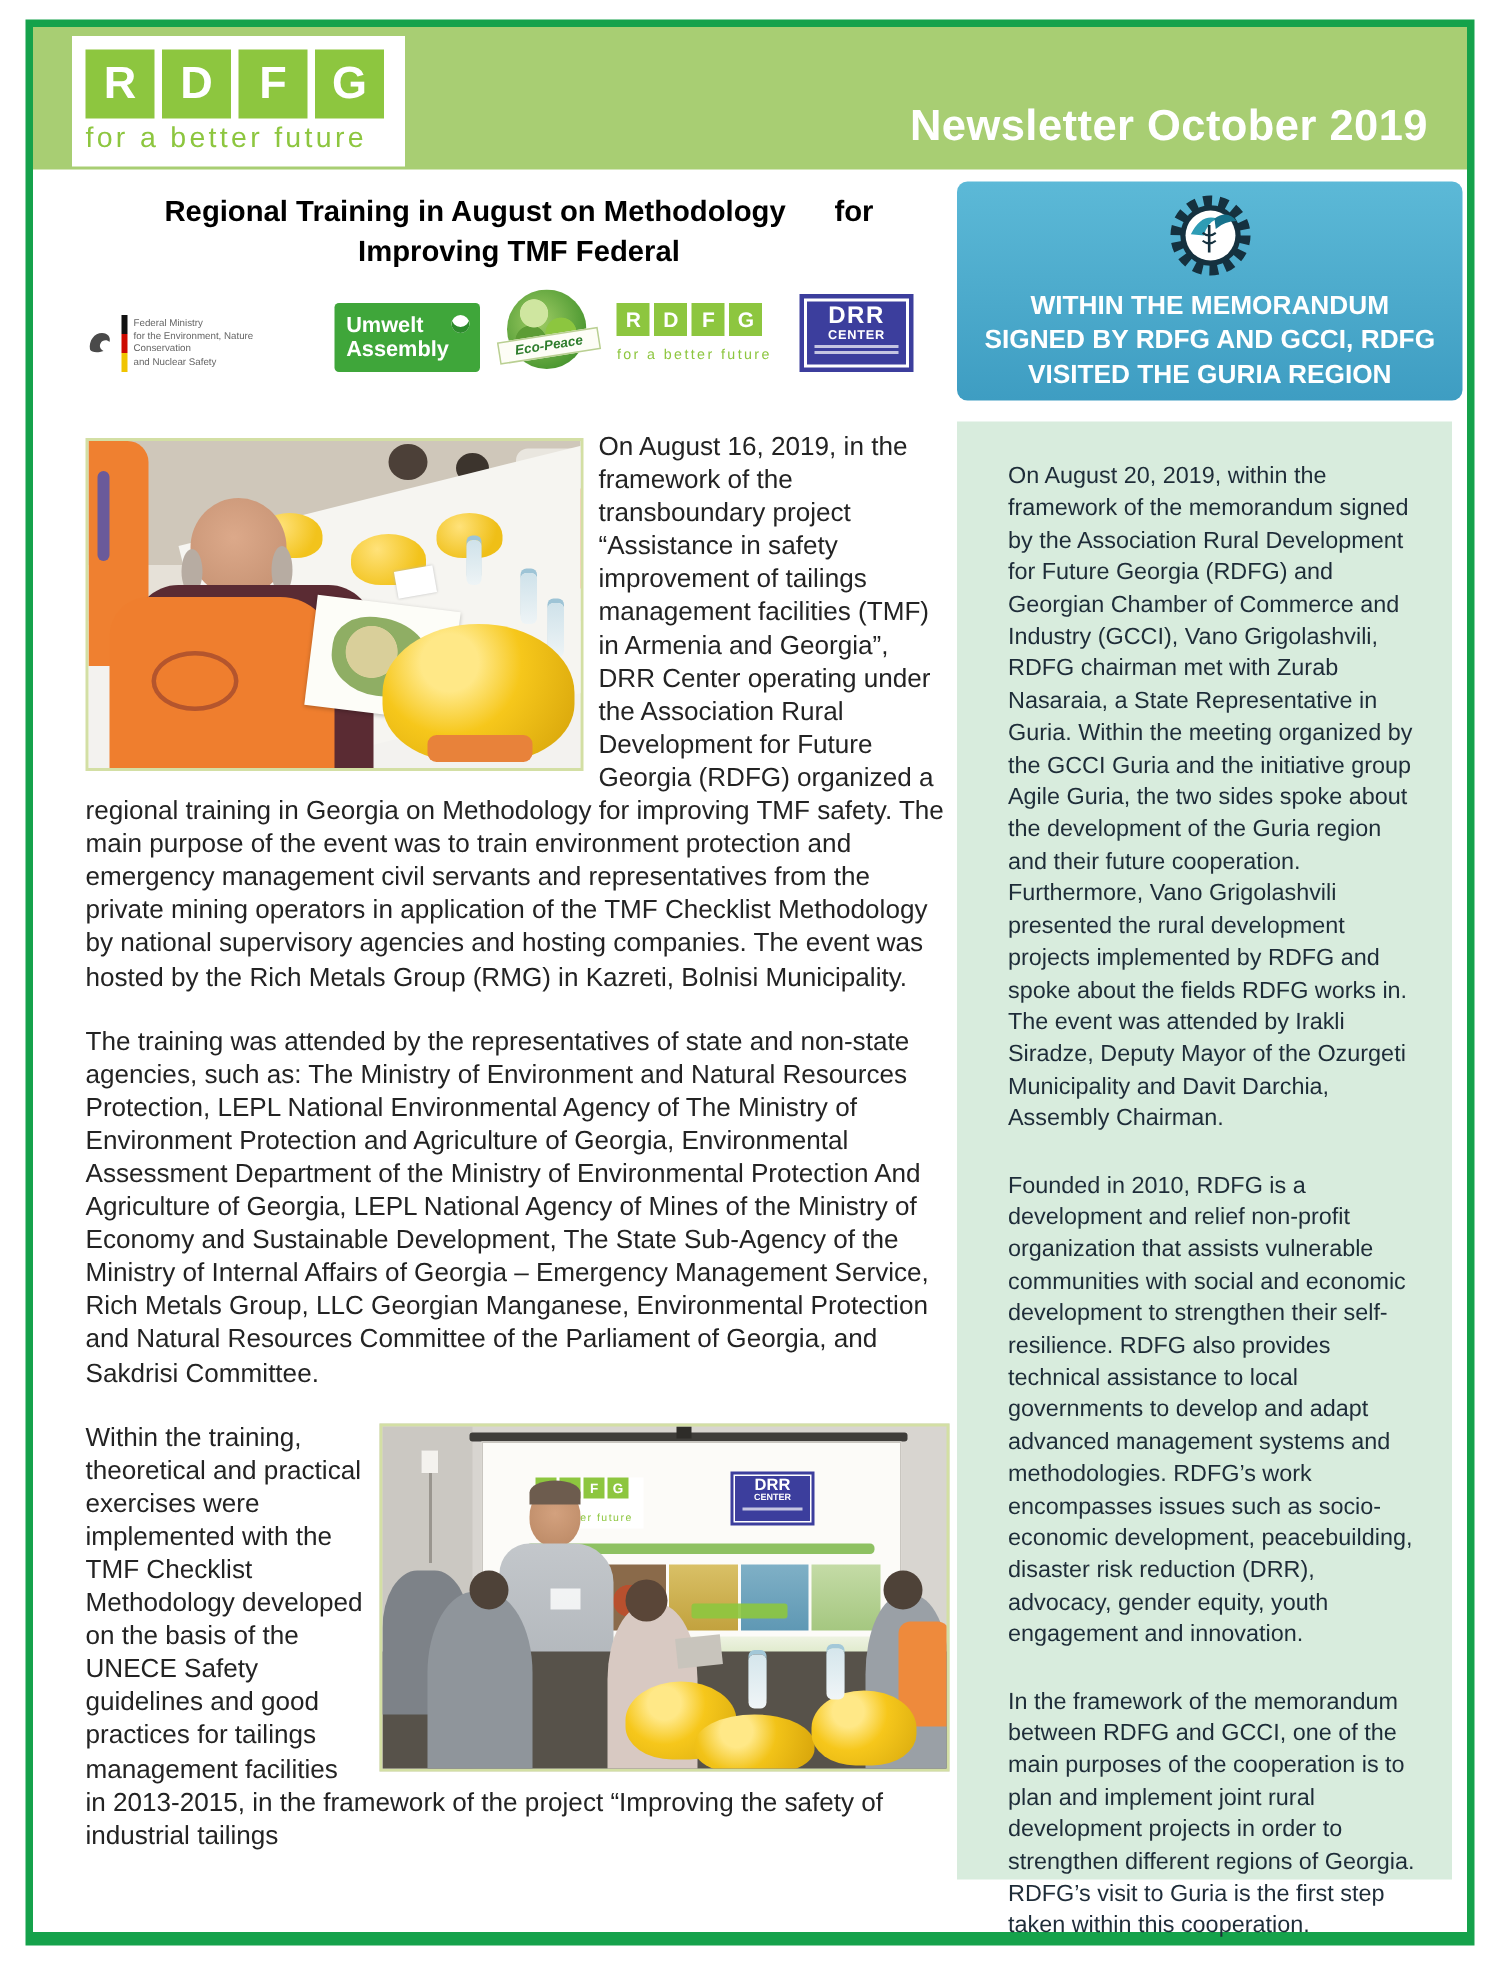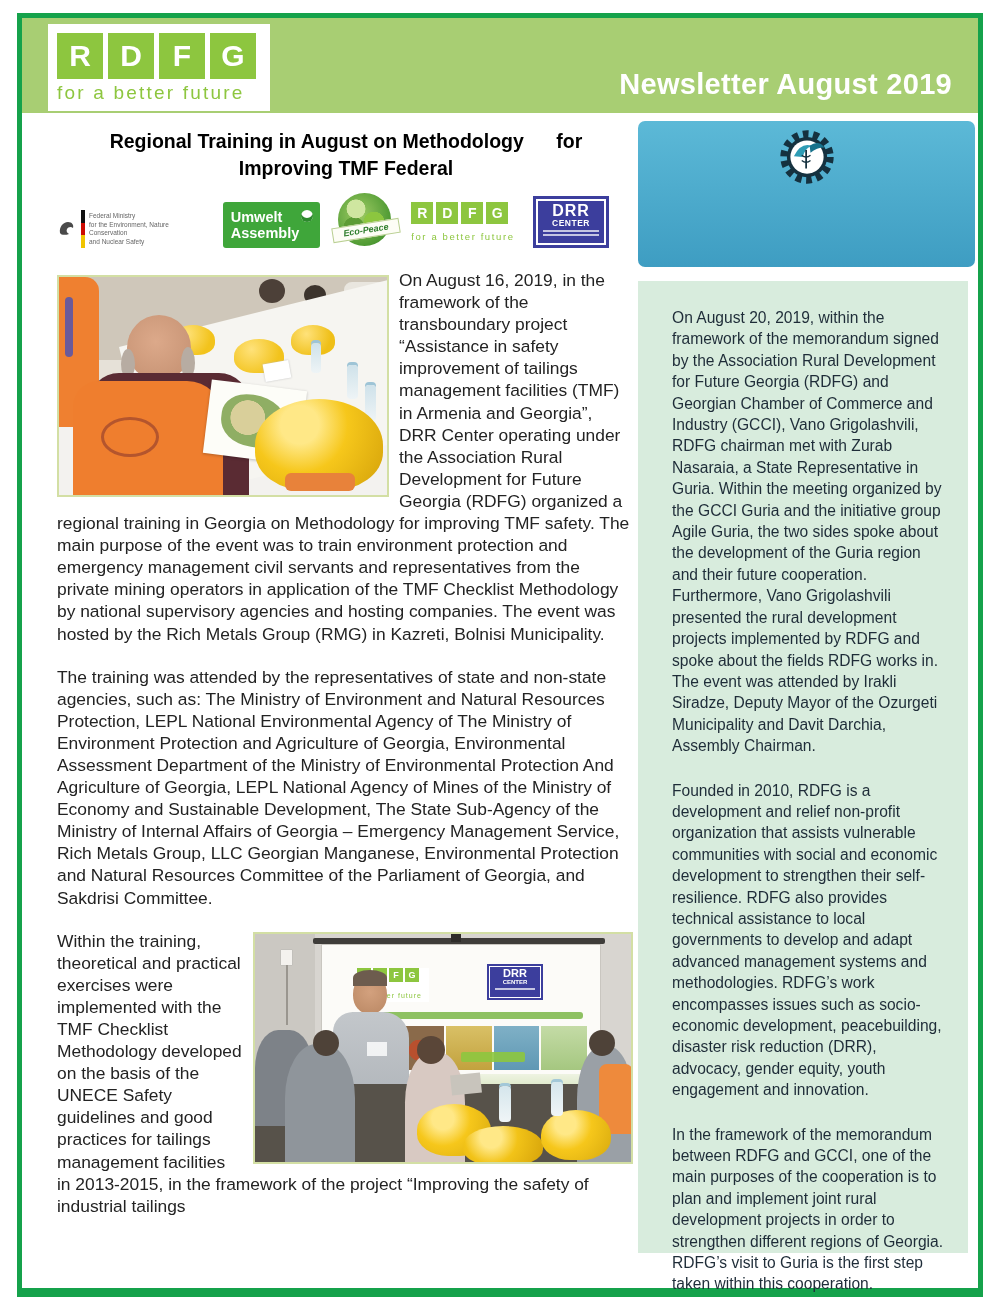--- a/index.html
+++ b/index.html
@@ -51,21 +51,21 @@
                   font-size:14px;display:flex;align-items:center;justify-content:center;}
   .rdfg-sm-tagline{position:absolute;left:2px;bottom:6px;color:#8dc63f;font-size:9.5px;
                    letter-spacing:1.6px;}
   .drr-logo{width:76px;height:52px;background:#3c3e9d;padding:3px;box-sizing:border-box;}
   .drr-inner{border:2px solid #fff;height:100%;box-sizing:border-box;text-align:center;
              color:#fff;padding-top:2px;}
   .drr-big{font-size:16px;font-weight:bold;letter-spacing:1px;line-height:16px;}
   .drr-small{font-size:8.5px;font-weight:bold;letter-spacing:.5px;line-height:9px;}
   .drr-bar{height:2px;background:rgba(255,255,255,.7);width:85%;margin:2px auto 0;}
 
-  .article-body{left:57px;top:269px;width:576px;font-size:17.4px;line-height:22.1px;
+  .article-body{left:57px;top:286px;width:576px;font-size:17.4px;line-height:22.1px;
                 color:#232323;}
   .article-body p{margin:0 0 21px 0;}
 
   
   .photo{border:2px solid #d3dfa4;box-sizing:content-box;position:relative;overflow:hidden;}
   .photo1{float:left;width:328px;height:218px;margin:6px 10px 4px 0;
       background:linear-gradient(#cfc7ba 0 38%,#e6e1d8 38% 55%,#f3f2ef 55% 100%);}
   .photo2{float:right;width:376px;height:228px;margin:2px 0 4px 10px;background:#d8d5d0;}
   .ph{position:absolute;}
 
@@ -88,21 +88,21 @@
   <div class="abs header">
     <div class="abs logo-box" style="left:26px;top:6px;">
       <div class="logo-squares">
         <div class="logo-square">R</div>
         <div class="logo-square">D</div>
         <div class="logo-square">F</div>
         <div class="logo-square">G</div>
       </div>
       <div class="logo-tagline">for a better future</div>
     </div>
-    <div class="abs newsletter-title" style="left:438px;top:50px;">Newsletter August 2019</div>
+    <div class="abs newsletter-title" style="left:438px;top:50px;">Newsletter October 2019</div>
   </div>
 
   <div class="abs article-title"><span>Regional Training in August on Methodology      for</span><br><span>Improving TMF Federal</span></div>
 
   <div class="abs logos-row">
 
     <div class="ministry-logo">
       <svg width="20" height="20" viewBox="0 0 20 20">
         <path d="M3 14 C2 8 6 3 11 3 C15 3 17 6 16 9 C14 7 11 8 10 10 C9 12 10 14 12 15 C8 16.5 4 16 3 14 Z" fill="#4a4a4a"></path>
       </svg>
@@ -258,20 +258,25 @@
       <svg width="56" height="56" viewBox="0 0 64 64">
         <circle cx="32" cy="32" r="26" fill="none" stroke="#15313f" stroke-width="9" stroke-dasharray="6.5 5.2"></circle>
         <circle cx="32" cy="32" r="23" fill="#15313f"></circle>
         <circle cx="32" cy="32" r="19" fill="#ffffff"></circle>
         <path d="M17 31 Q25 15 37 19 Q29 23 27 32 Z" fill="#2e9cb5"></path>
         <path d="M35 19 Q45 12 52 21 Q43 21 36 27 Z" fill="#17728c"></path>
         <path d="M31 24 L31 45" stroke="#15313f" stroke-width="2"></path>
         <path d="M26 30 Q31 34 36 30 M26 36 Q31 40 36 36" stroke="#15313f" stroke-width="1.6" fill="none"></path>
       </svg>
     </div>
+    <div class="sidebar-heading">
+      <div>WITHIN THE MEMORANDUM</div>
+      <div>SIGNED BY RDFG AND GCCI, RDFG</div>
+      <div>VISITED THE GURIA REGION</div>
+    </div>
   </div>
 
   <div class="abs mint-panel">
     <p>On August 20, 2019, within the framework of the memorandum signed by the Association Rural Development for Future Georgia (RDFG) and Georgian Chamber of Commerce and Industry (GCCI), Vano Grigolashvili, RDFG chairman met with Zurab Nasaraia, a State Representative in Guria. Within the meeting organized by the GCCI Guria and the initiative group Agile Guria, the two sides spoke about the development of the Guria region and their future cooperation. Furthermore, Vano Grigolashvili presented the rural development projects implemented by RDFG and spoke about the fields RDFG works in. The event was attended by Irakli Siradze, Deputy Mayor of the Ozurgeti Municipality and Davit Darchia, Assembly Chairman.</p>
     <p>Founded in 2010, RDFG is a development and relief non-profit organization that assists vulnerable communities with social and economic development to strengthen their self-resilience. RDFG also provides technical assistance to local governments to develop and adapt advanced management systems and methodologies. RDFG’s work encompasses issues such as socio-economic development, peacebuilding, disaster risk reduction (DRR), advocacy, gender equity, youth engagement and innovation.</p>
     <p>In the framework of the memorandum between RDFG and GCCI, one of the main purposes of the cooperation is to plan and implement joint rural development projects in order to strengthen different regions of Georgia. RDFG’s visit to Guria is the first step taken within this cooperation.</p>
   </div>
 
 </div>
 

